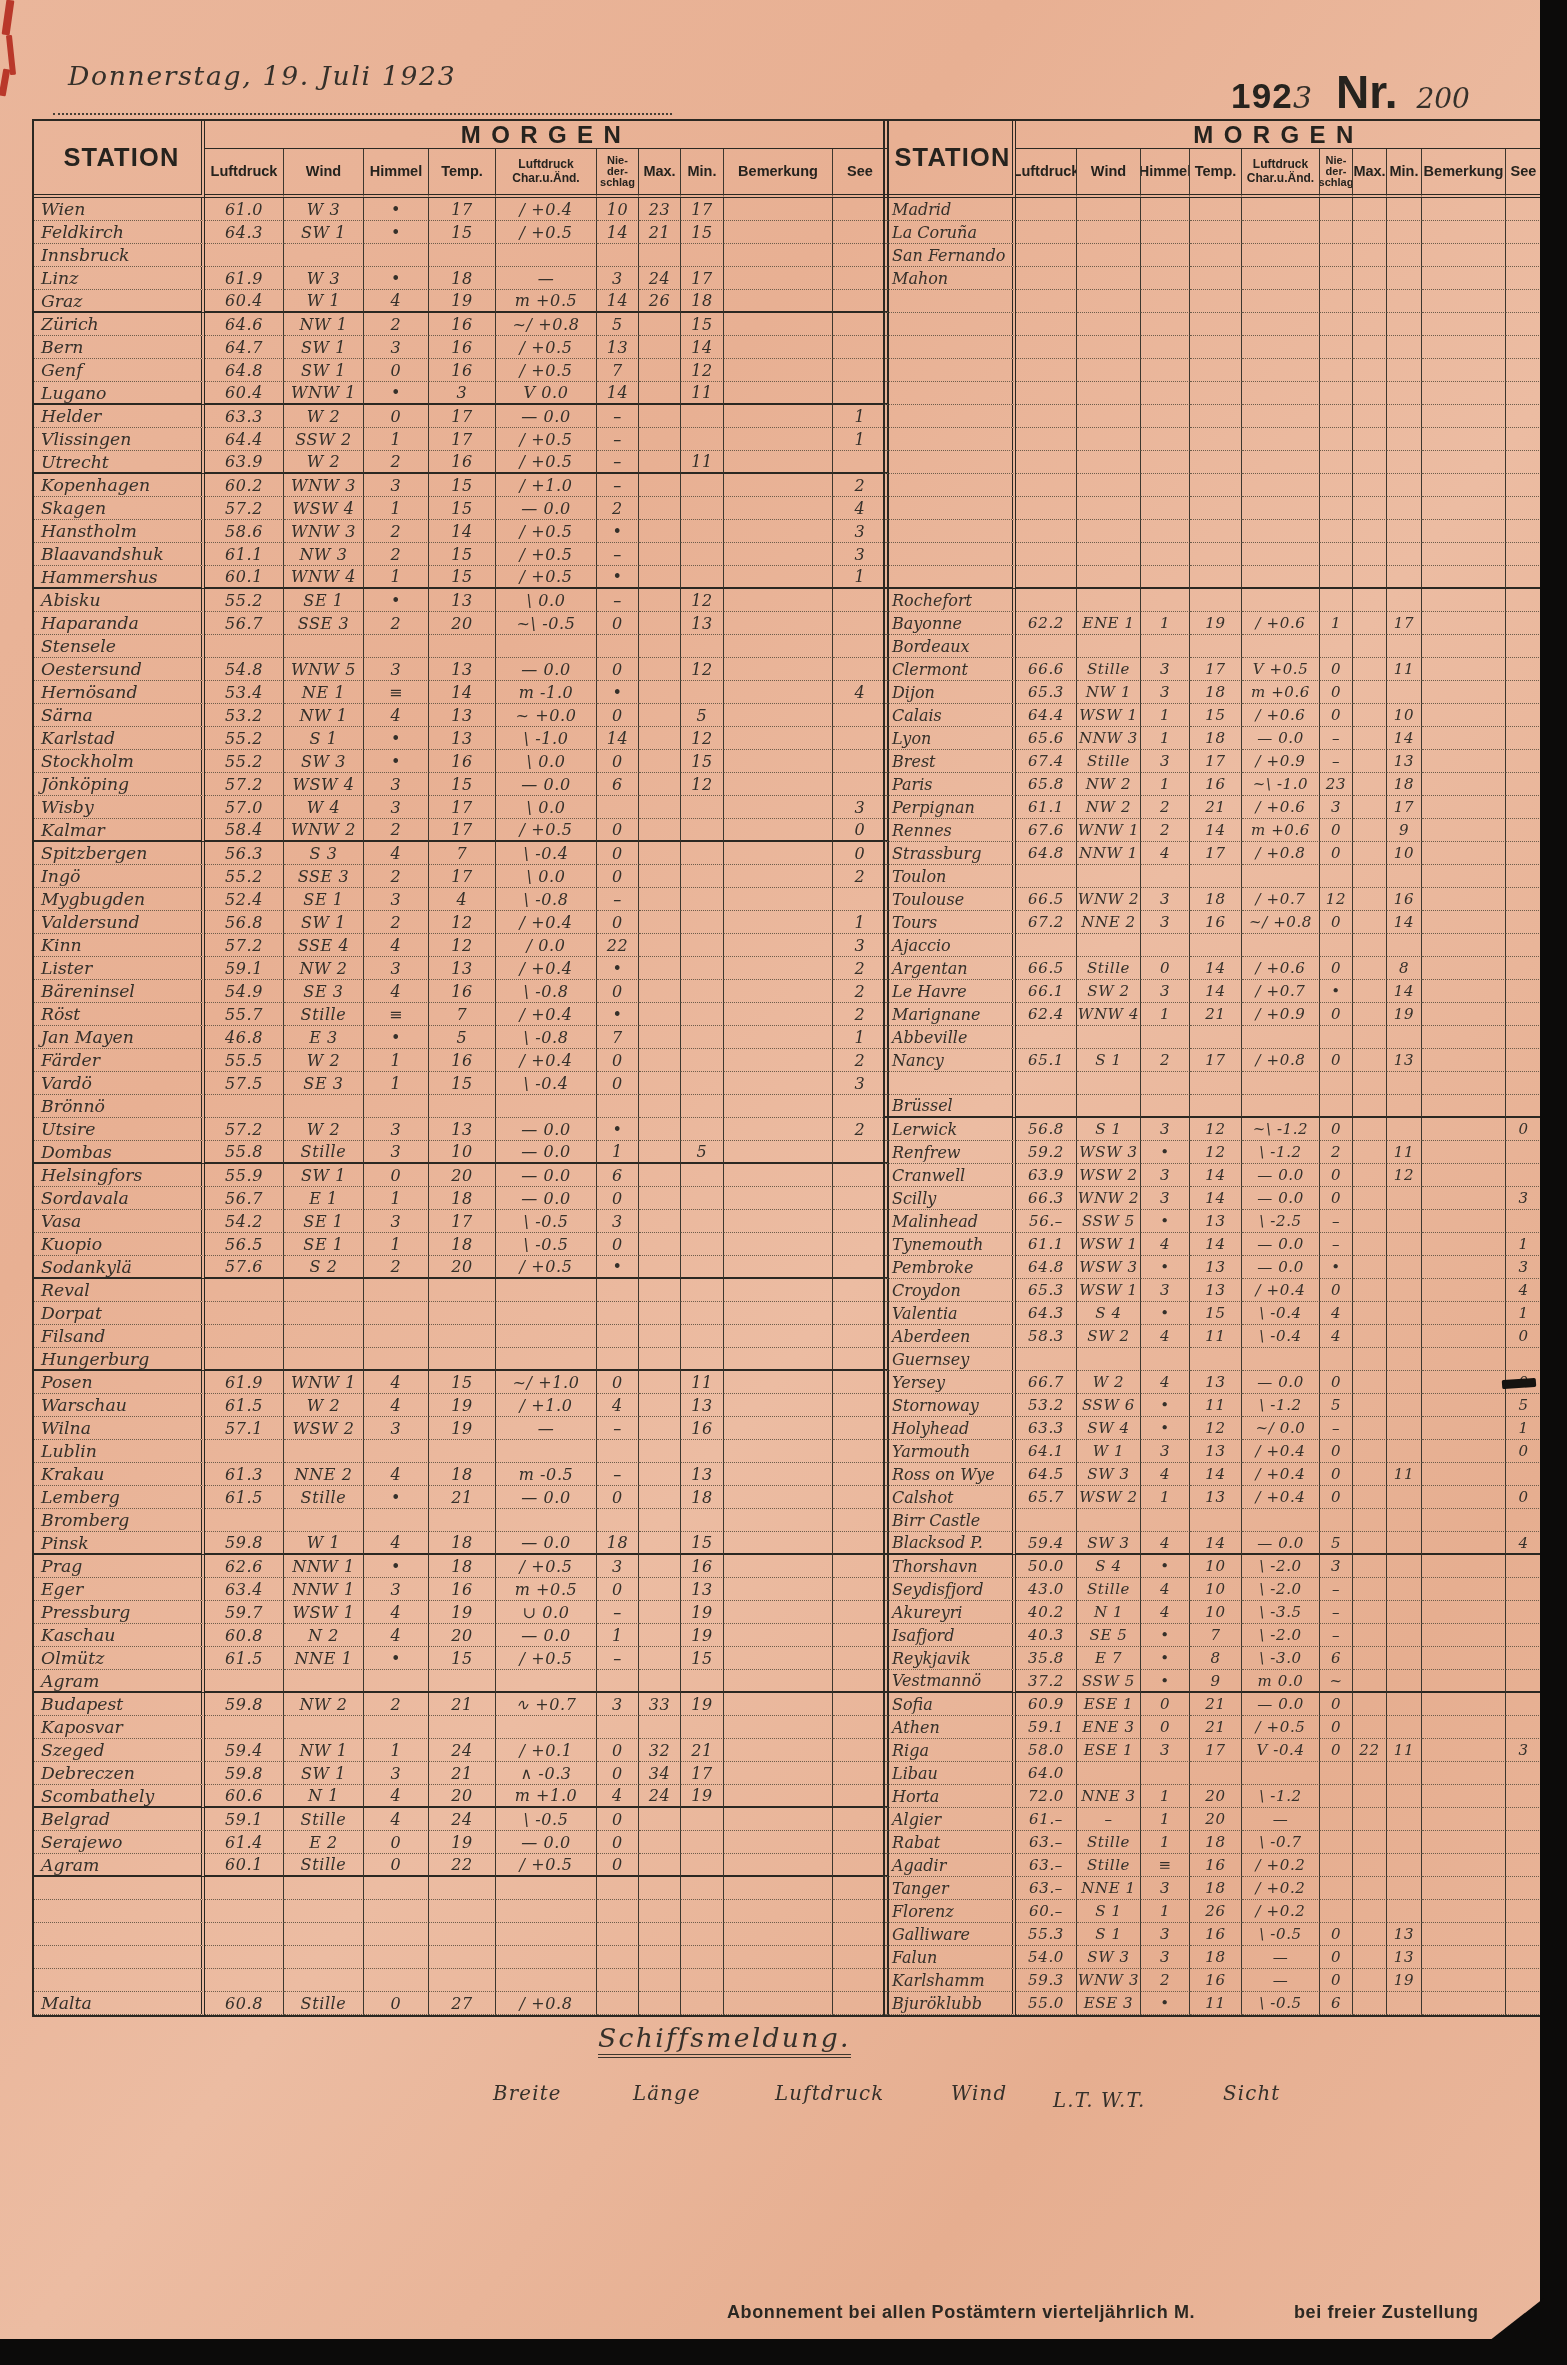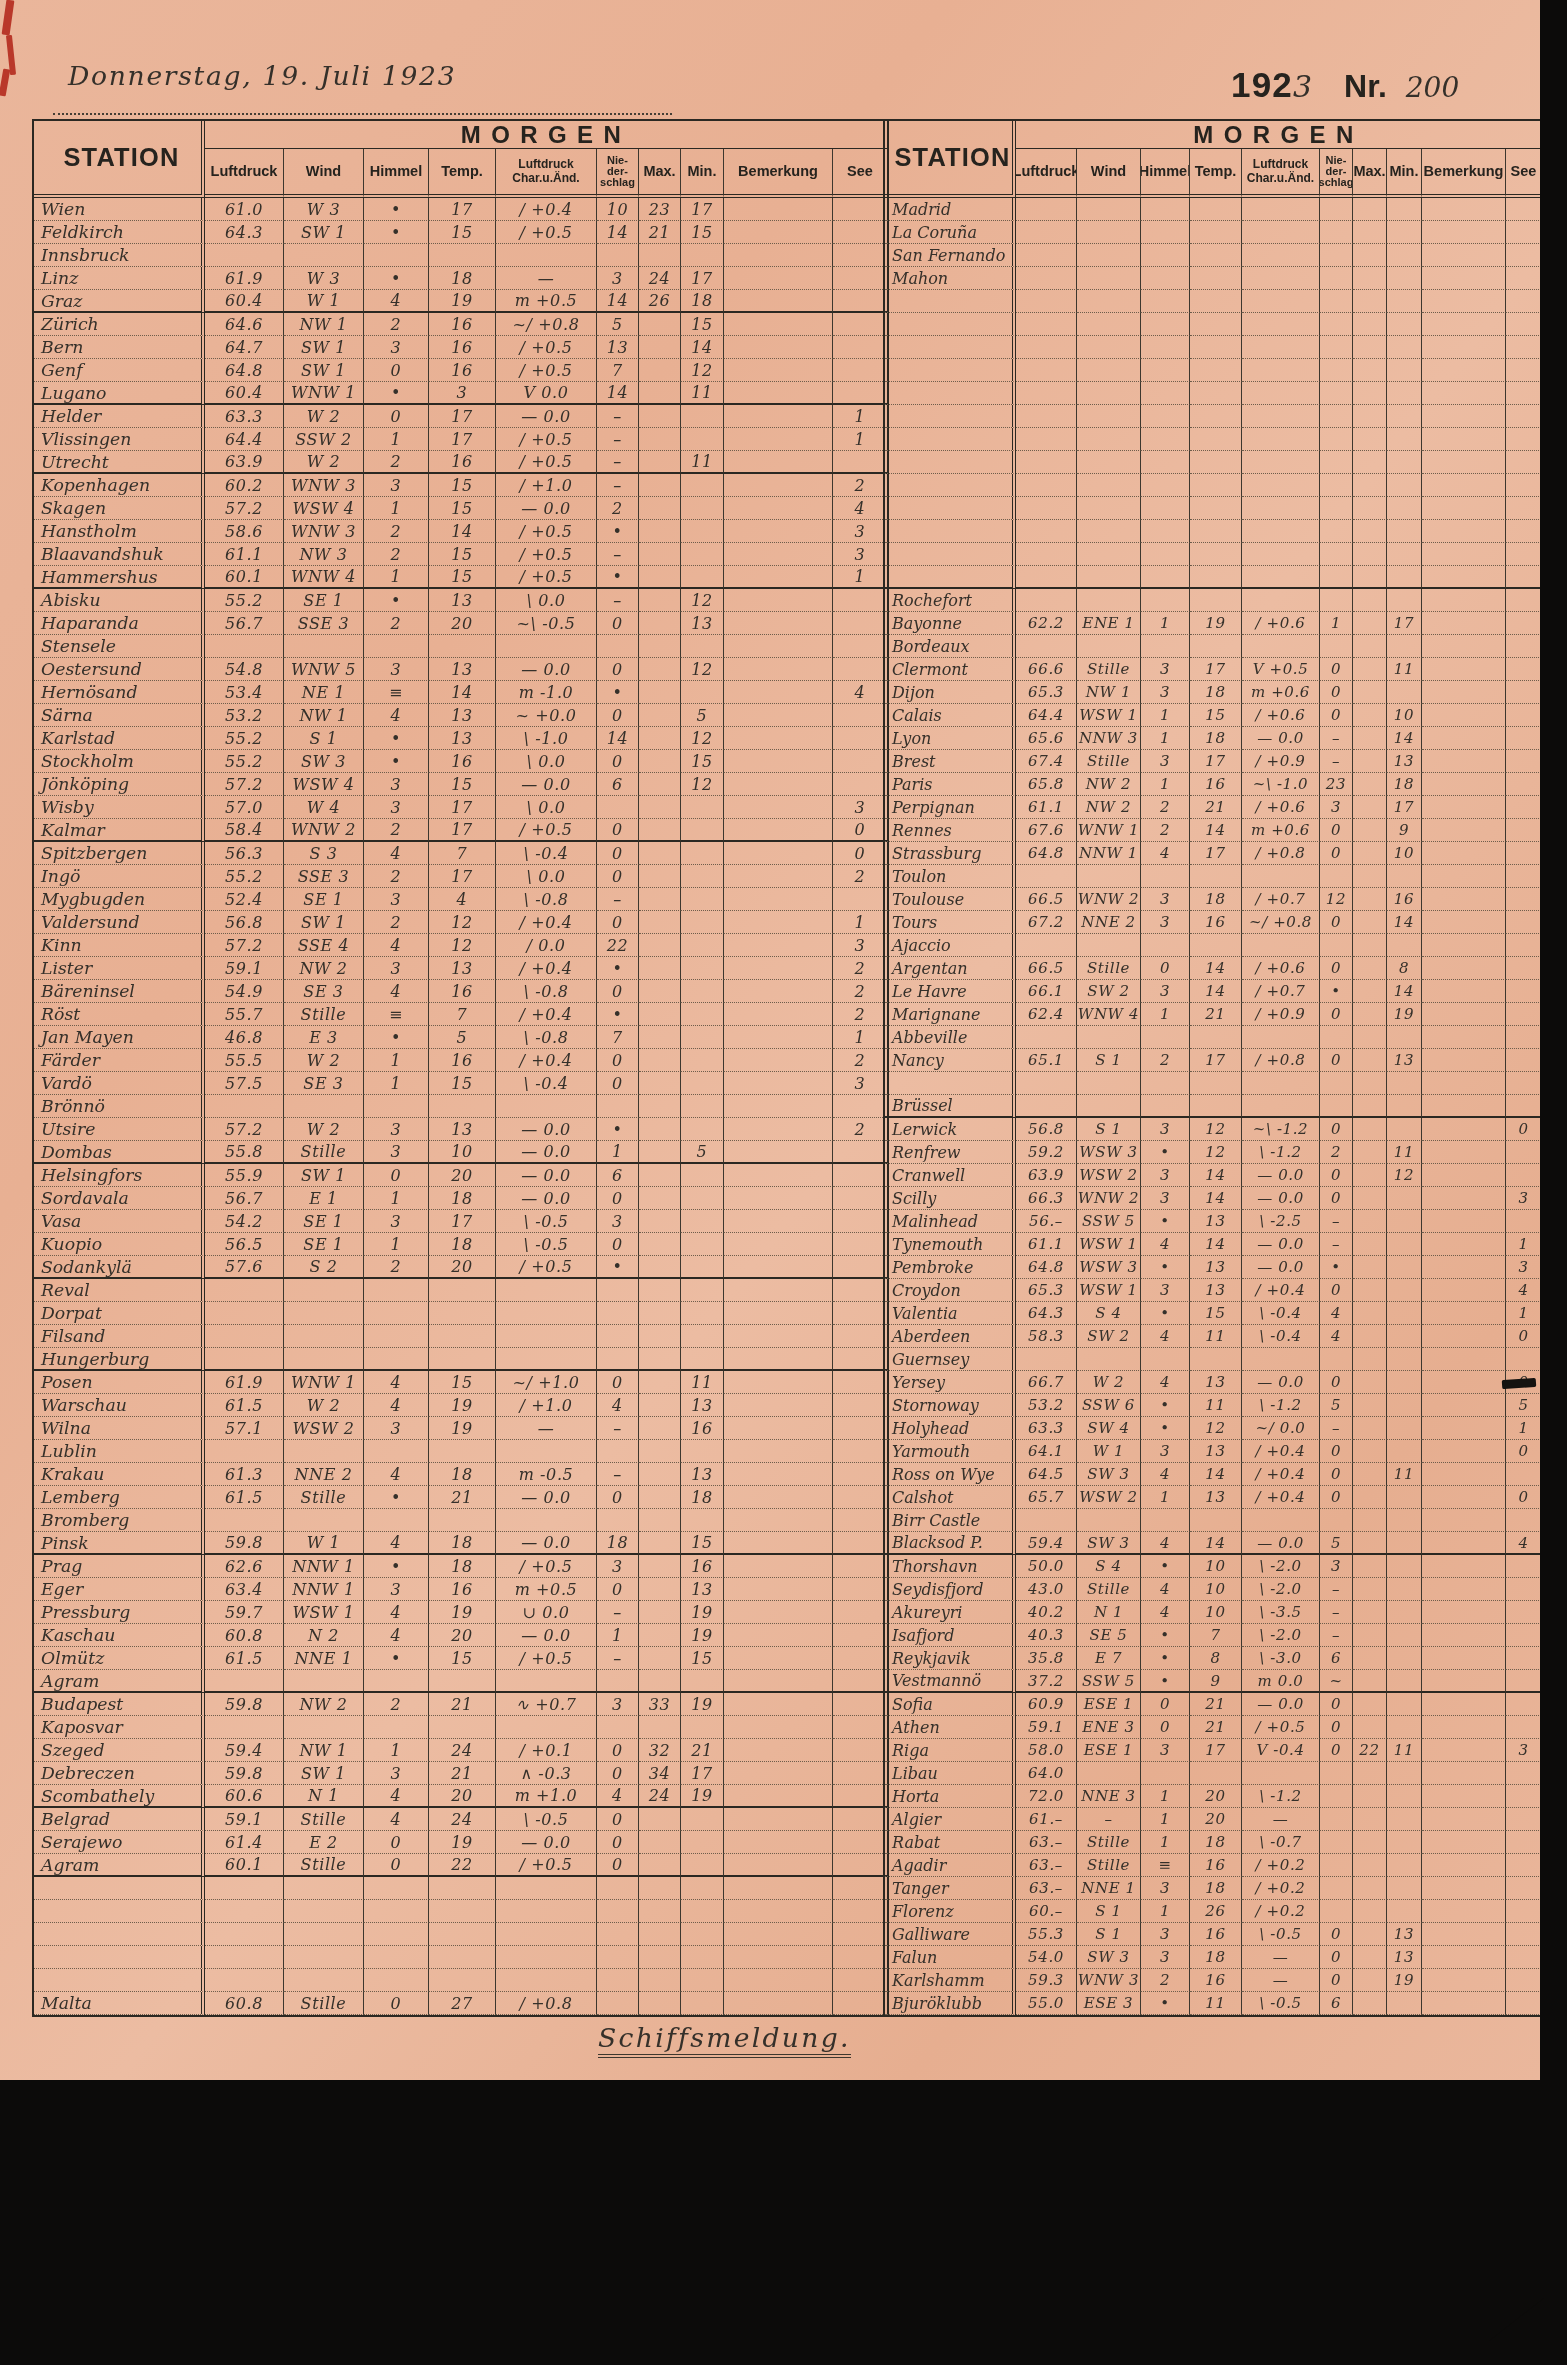--- a/index.html
+++ b/index.html
@@ -1,39 +1,39 @@
 <!DOCTYPE html>
 <html style="font-size:9.2px"><head>
 <meta charset="utf-8">
 <style>
   html,body{margin:0;padding:0;}
   body{
     width:1567px;height:2366px;position:relative;background:#0c0b0a;
     font-family:"DejaVu Serif",serif;
   }
   .paper{
-    position:absolute;left:0;top:0;width:1541px;height:2080px;overflow:hidden;
+    position:absolute;left:0;top:0;width:1541px;height:2339px;overflow:hidden;
     background:linear-gradient(128deg,#eab69b 0%,#e8b093 30%,#ecbca2 55%,#e6ae90 80%,#eab79c 100%);
   }
   .edge-right{position:absolute;right:0;top:0;width:26.6px;height:2366px;background:#0c0b0a;}
   .edge-bottom{position:absolute;left:0;bottom:0;width:1567px;height:26.6px;background:#0c0b0a;}
   .corner-tear{position:absolute;left:1489px;top:2298px;width:55px;height:43px;background:#0c0b0a;
     clip-path:polygon(100% 0,100% 100%,0 100%);}
   .red-mark{position:absolute;background:#b9382a;border-radius:1.2px;}
   .tear-mark{position:absolute;background:#151310;border-radius:1.7px;}
 
   .hand{font-style:italic;color:#35302a;}
   .print{font-family:"Liberation Sans",sans-serif;color:#26231e;}
 
   .dateline{position:absolute;left:68px;top:60px;font-size:26.6px;letter-spacing:1.7px;}
   .date-underline{position:absolute;left:53px;top:113px;width:619px;border-top:2.9px dotted #453e35;}
   .masthead{position:absolute;left:1231px;top:65px;display:flex;align-items:baseline;}
   .masthead .yp{font-weight:bold;font-size:35px;letter-spacing:1.2px;}
   .masthead .yh{font-size:30px;}
-  .masthead .nr{font-weight:bold;font-size:32px;margin-left:32px;}
+  .masthead .nr{font-weight:bold;font-size:46px;margin-left:24px;}
   .masthead .nv{font-size:28px;margin-left:19px;}
 
   .wtable{
     position:absolute;display:grid;border:2.9px solid #2b2822;
     grid-template-rows:28px 49px;grid-auto-rows:23px;
     background:transparent;
   }
   .cell{
     border-right:1.2px solid #3d372e;border-bottom:1.2px dotted #6e5d4b;
     display:flex;align-items:center;justify-content:center;

